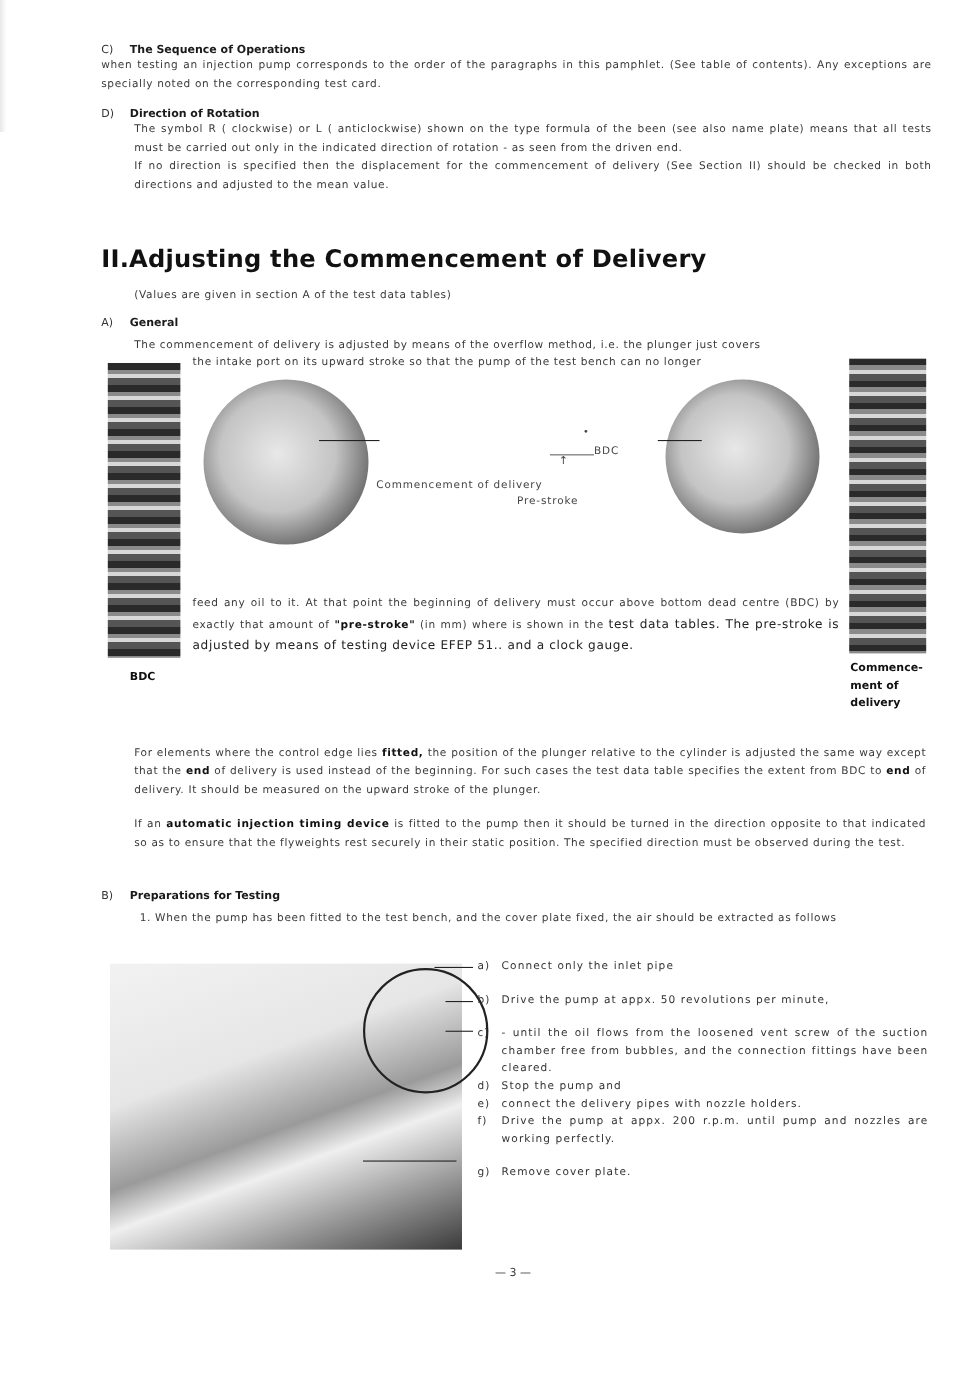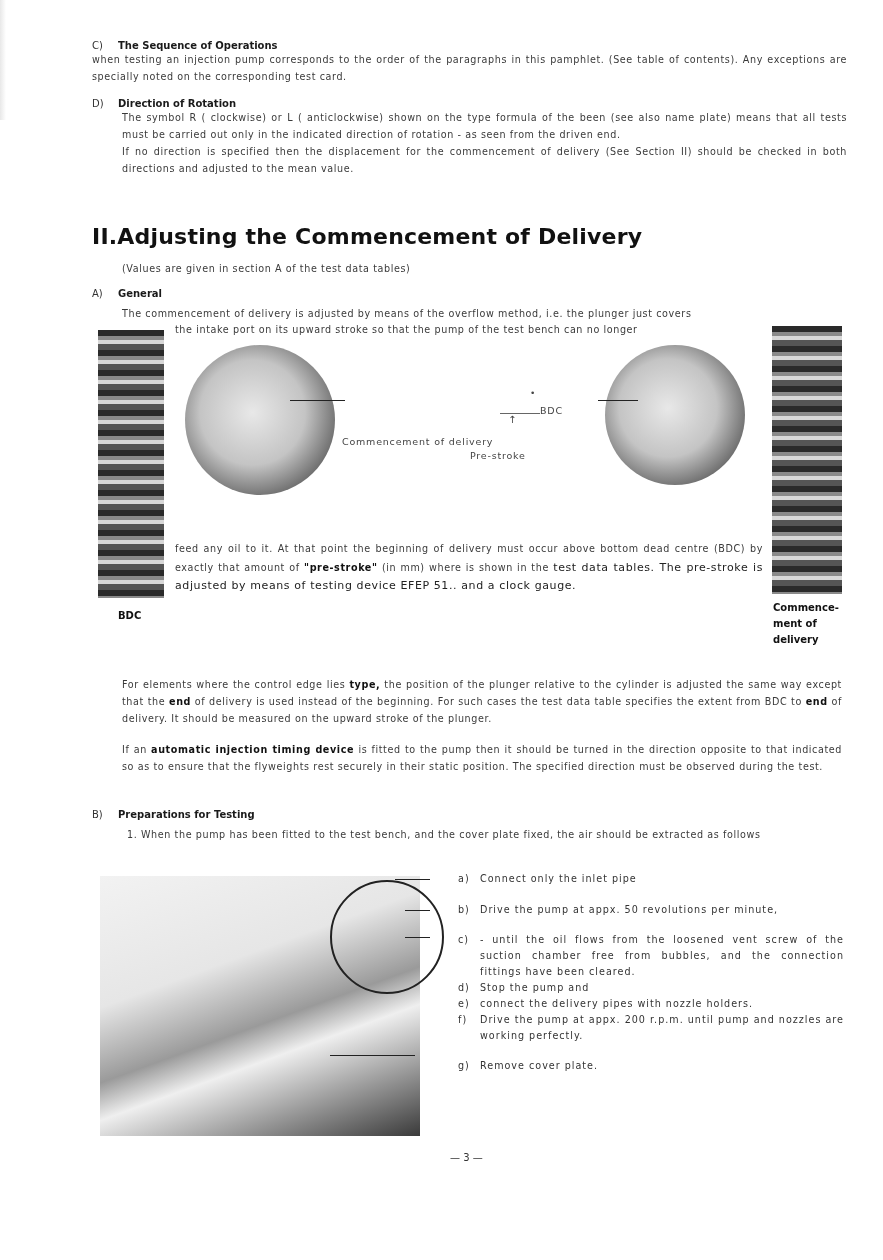--- a/index.html
+++ b/index.html
@@ -9,21 +9,21 @@
   .sec-head { font-size: 10px; font-weight: bold; color: #1a1a1a; }
   .sec-letter { font-weight: normal; display: inline-block; width: 26px; color: #333; }
   .body-text { font-size: 9.6px; line-height: 17px; color: #3a3a3a; letter-spacing: 0.6px; text-align: justify; }
   .body-text b { color: #111; }
   .big-title { font-size: 22px; font-weight: bold; color: #111; letter-spacing: 0.2px; }
   .caption-bold { font-size: 10px; font-weight: bold; color: #111; line-height: 16px; }
   .photo { background: linear-gradient(180deg, #9a9a9a 0%, #4a4a4a 40%, #cfcfcf 70%, #3a3a3a 100%); }
   .strip { background: repeating-linear-gradient(180deg, #2a2a2a 0 6px, #8a8a8a 6px 10px, #d8d8d8 10px 14px, #555 14px 20px); }
   .circle-photo { border-radius: 50%; background: radial-gradient(circle at 45% 45%, #e8e8e8 0%, #c4c4c4 45%, #6a6a6a 75%, #2a2a2a 100%); overflow: hidden; }
   .line { position: absolute; background: #222; height: 1px; }
-  .list-item { font-size: 9.6px; line-height: 16px; letter-spacing: 1px; color: #333; margin-left: 24px; }
+  .list-item { font-size: 9.6px; line-height: 16px; letter-spacing: 1px; color: #333; }
   .list-item .lbl { display: inline-block; width: 22px; }
   .left-edge { position: absolute; left: 0; top: 0; width: 6px; height: 120px; background: linear-gradient(90deg,#e8e8e8,#fff); }
 </style>
 </head>
 <body>
 
 <div class="left-edge"></div>
 
 <div class="abs" style="left:92px; top:40px; width:755px;">
   <div class="sec-head">
@@ -72,21 +72,21 @@
 
 <div class="abs body-text" style="left:175px; top:540px; width:588px; line-height:18.5px;">
   <span>feed any oil to it. At that point the beginning of delivery must occur above bottom dead centre (BDC) by exactly that amount of</span>
   <b>"pre-stroke"</b>
   <span>(in mm) where is shown in the</span>
   <span style="font-size:11px; color:#222;">test data tables. The pre-stroke is adjusted by means of testing device EFEP 51.. and a clock gauge.</span>
 </div>
 
 <div class="abs body-text" style="left:122px; top:676px; width:720px;">
   <span>For elements where the control edge lies</span>
-  <b>type,</b>
+  <b>fitted,</b>
   <span>the position of the plunger relative to the cylinder is adjusted the same way except that the</span>
   <b>end</b>
   <span>of delivery is used instead of the beginning. For such cases the test data table specifies the extent from BDC to</span>
   <b>end</b>
   <span>of delivery. It should be measured on the upward stroke of the plunger.</span>
 </div>
 <div class="abs body-text" style="left:122px; top:741px; width:720px;">
   <span>If an</span>
   <b>automatic injection timing device</b>
   <span>is fitted to the pump then it should be turned in the direction opposite to that indicated so as to ensure that the flyweights rest securely in their static position. The specified direction must be observed during the test.</span>

